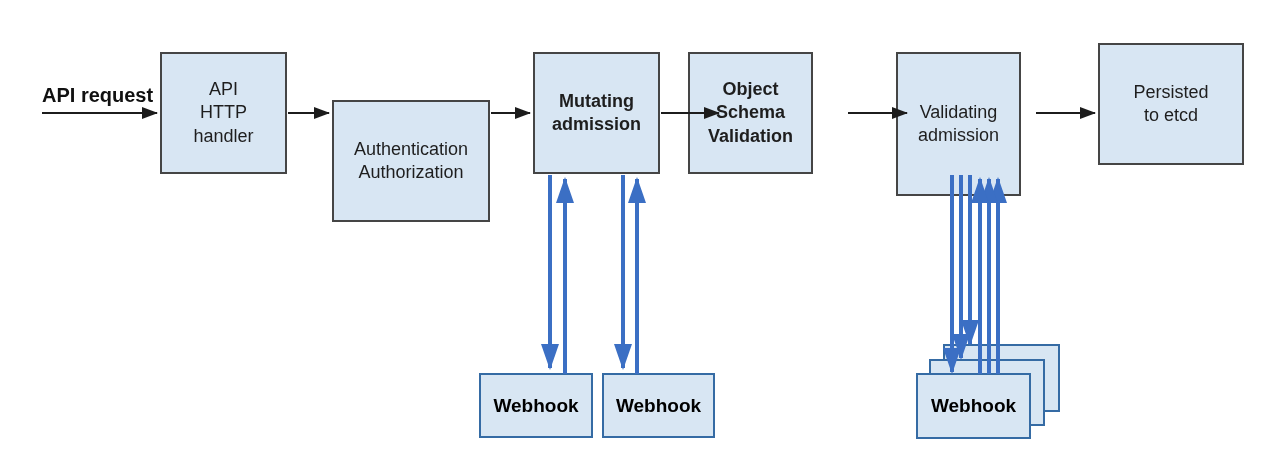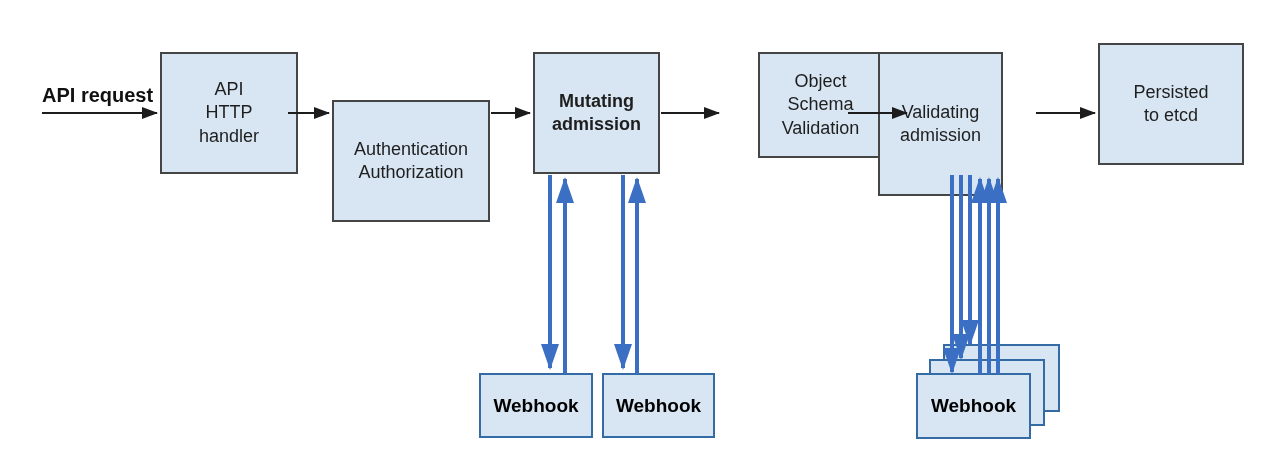--- a/index.html
+++ b/index.html
@@ -18,25 +18,25 @@
     position:absolute;box-sizing:border-box;
     background:#d8e6f3;border:2px solid #356ba4;
     display:flex;align-items:center;justify-content:center;text-align:center;
     color:#000000;font-size:19px;font-weight:600;
   }
   .flow-label{
     position:absolute;left:42px;top:84px;width:120px;
     color:#111;font-size:20px;font-weight:600;letter-spacing:0px;
   }
   
-  .n0{left:160px;top:52px;width:138px;height:122px;}
+  .n0{left:160px;top:52px;width:127px;height:122px;}
   .n1{left:332px;top:52px;width:158px;height:122px;margin-top:48px;}
   .n2{left:533px;top:52px;width:127px;height:122px;font-weight:bold;}
-  .n3{left:758px;top:52px;width:125px;height:106px;}
-  .n4{left:878px;top:52px;width:125px;height:144px;align-items:center;}
+  .n3{left:688px;top:52px;width:125px;height:122px;font-weight:bold;}
+  .n4{left:896px;top:52px;width:125px;height:144px;align-items:center;}
   .n5{left:1098px;top:43px;width:146px;height:122px;}
   
   .w1{left:479px;top:373px;width:114px;height:65px;}
   .w2{left:602px;top:373px;width:113px;height:65px;}
   .sback{left:943px;top:344px;width:117px;height:68px;}
   .smid{left:929px;top:359px;width:116px;height:67px;}
   .sfront{left:916px;top:373px;width:115px;height:66px;}
   svg.arrows{position:absolute;left:0;top:0;pointer-events:none;}
   .k-line{stroke:#1c1c1c;stroke-width:2;}
   .b-line{stroke:#3b6fc4;stroke-width:4;}

